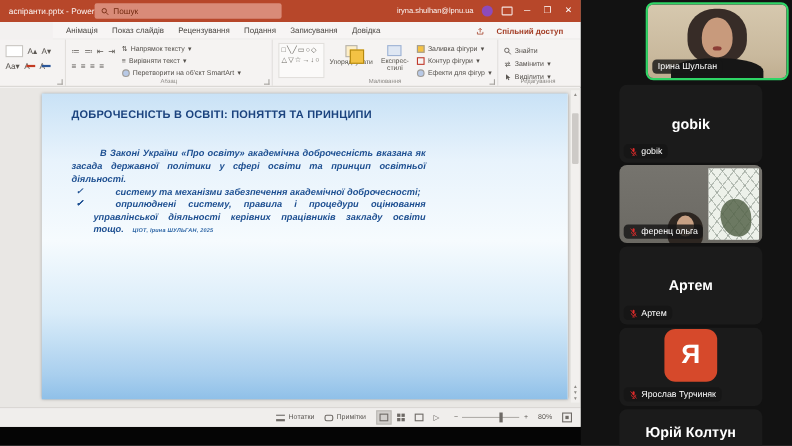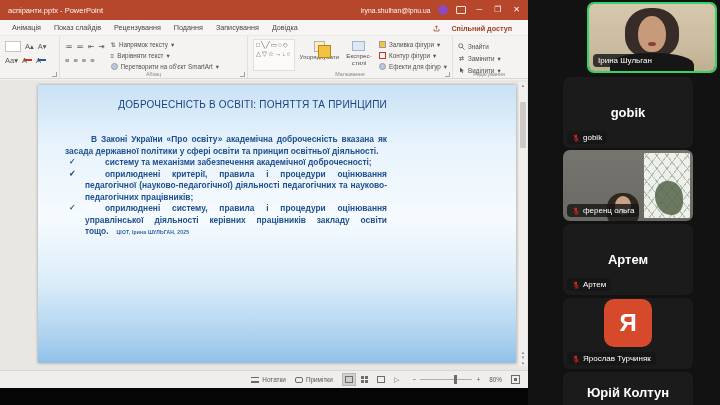--- a/index.html
+++ b/index.html
@@ -15,21 +15,21 @@
   .searchbox { position:absolute; left:86px; top:3px; width:170px; height:14px; background:#d98b78;
                border-radius:2px; display:flex; align-items:center; gap:4px; padding-left:6px;
                color:#71290f; font-size:7.5px; }
   .tb-right { margin-left:auto; display:flex; align-items:center; gap:8px; margin-right:6px; }
   .tb-email { font-size:6.8px; opacity:.95; }
   .avatar-dot { width:10px; height:10px; border-radius:50%; background:#8d4bbb; }
   .ribbon-opts { width:10px; height:8px; border:1px solid rgba(255,255,255,.85); border-radius:1px; }
   .winbtn { font-size:8px; line-height:1; padding:0 2px; }
 
   .menurow { position:relative; height:16px; background:#f7f5f4; display:flex; align-items:center;
-             gap:13px; padding-left:12px; font-size:7.2px; color:#4a4642; border-bottom:1px solid #eceae8; }
+             gap:13px; padding-left:12px; font-size:7.2px; color:#4a4642; border-bottom:1px solid #eceae8;margin-left:48px; }
   .menutab { white-space:nowrap; }
   .share-btn { position:absolute; right:16px; top:0; height:16px; display:flex; align-items:center; gap:11px;
                color:#a33d25; font-size:7.2px; font-weight:700; }
 
   .ribbon { position:relative; height:43px; background:#f5f3f2; border-bottom:1px solid #d9d6d3;
             display:flex; color:#535049; }
   .rgroup { position:relative; border-right:1px solid #e2dfdc; padding:3px 5px 9px 5px; height:100%; }
   .rgroup-label { position:absolute; bottom:1px; left:0; width:100%; text-align:center; font-size:5.4px; color:#8d8a86; }
   .launcher { position:absolute; bottom:1px; right:2px; width:5px; height:5px; border-right:1px solid #a5a29e; border-bottom:1px solid #a5a29e; }
   .icnrow { display:flex; align-items:center; gap:4px; height:14px; font-size:7px; color:#5b5752; }
@@ -47,22 +47,22 @@
   .style-icon { width:13px; height:10px; background:#dfe7f3; border:1px solid #9fb3d4; }
   .mini-icon { width:7px; height:7px; border:1px solid #9f9c98; }
   .fill-i { background:#f5c243; } .line-i { background:transparent; border-color:#c0392b; } .fx-i { background:#b8c9e6; border-radius:50%; }
   .edit-col { display:flex; flex-direction:column; gap:2px; padding-top:2px; }
 
   .canvas { position:absolute; left:0; top:80px; width:528px; height:290px; background:#e9e7e4; }
   .slide { position:absolute; left:38px; top:5px; width:478px; height:278px;
            background:linear-gradient(180deg,#c9e2f6 0%, #e8f3fc 22%, #f6fbfe 48%, #d9ecf9 72%, #a9cfee 92%, #8fc0e8 100%);
            box-shadow:0 0 3px rgba(0,0,0,.35); }
   .slide-content { position:absolute; left:27px; top:6px; width:322px; color:#1d4f91; }
-  .slide-title { font-size:10px; font-weight:400; text-align:right; color:#1b437e; margin-top:8px; letter-spacing:.2px; }
-  .slide-body { margin-top:24px; }
+  .slide-title { font-size:10px; font-weight:700; text-align:left; color:#1b437e; margin-top:8px; letter-spacing:.2px; }
+  .slide-body { margin-top:24px;font-style:italic; }
   .sp { font-size:8.4px; line-height:1.37; text-align:justify; font-weight:600; }
   .sp.indent { text-indent:26px; }
   .bullet { position:relative; padding-left:20px; font-size:8.4px; line-height:1.37; text-align:justify; font-weight:600; text-indent:20px; }
   .bullet .check { position:absolute; left:4px; top:0; text-indent:0; font-size:8px; }
   .credit { font-size:5px; font-weight:600; color:#2a63a4; margin-left:8px; letter-spacing:.2px; }
 
   .vscroll { position:absolute; right:1px; top:2px; width:8px; height:284px; background:#f2f0ee; display:flex; flex-direction:column; align-items:center; font-size:5px; color:#8d8a86; }
   .vthumb { width:6px; height:46px; background:#cdcac7; margin-top:14px; border-radius:1px; }
   .vs-bottom { margin-top:auto; display:flex; flex-direction:column; line-height:1.1; align-items:center; }
 
@@ -116,20 +116,27 @@
 </style>
 </head>
 <body>
 
 <div class="stage">
 
   <div class="ppt">
 
     <div class="titlebar">
       <span class="doc-title">аспіранти.pptx - PowerPoint</span>
+      <div class="searchbox">
+        <svg width="7" height="7" viewBox="0 0 14 14">
+            <circle cx="5.5" cy="5.5" r="4" fill="none" stroke="#71290f" stroke-width="1.6"></circle>
+            <line x1="8.6" y1="8.6" x2="13" y2="13" stroke="#71290f" stroke-width="1.6"></line>
+          </svg>
+        <span>Пошук</span>
+      </div>
       <div class="tb-right">
         <span class="tb-email">iryna.shulhan@lpnu.ua</span>
         <span class="avatar-dot"></span>
         <span class="ribbon-opts"></span>
         <span class="winbtn">─</span>
         <span class="winbtn">❐</span>
         <span class="winbtn">✕</span>
       </div>
     </div>
 
@@ -278,21 +285,20 @@
             <p class="sp indent">В Законі України «Про освіту» академічна доброчесність вказана як засада державної політики у сфері освіти та принцип освітньої діяльності.</p>
             <div class="bullet">
               <span class="check">✓</span>
               <span>систему та механізми забезпечення академічної доброчесності;</span>
             </div>
             <div class="bullet">
               <span class="check">✓</span>
             </div>
             <div class="bullet">
               <span class="check">✓</span>
-              <span>оприлюднені критерії, правила і процедури оцінювання педагогічної (науково-педагогічної) діяльності педагогічних та науково-педагогічних працівників;</span>
             </div>
             <div class="bullet">
               <span class="check">✓</span>
               <span>оприлюднені систему, правила і процедури оцінювання управлінської діяльності керівних працівників закладу освіти тощо.</span><span class="credit">ЦІОТ, Ірина ШУЛЬГАН, 2025</span>
             </div>
           </div>
         </div>
       </div>
       <div class="vscroll">
         <span>▴</span>

